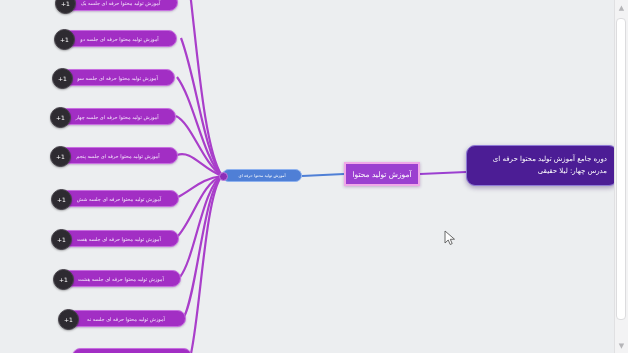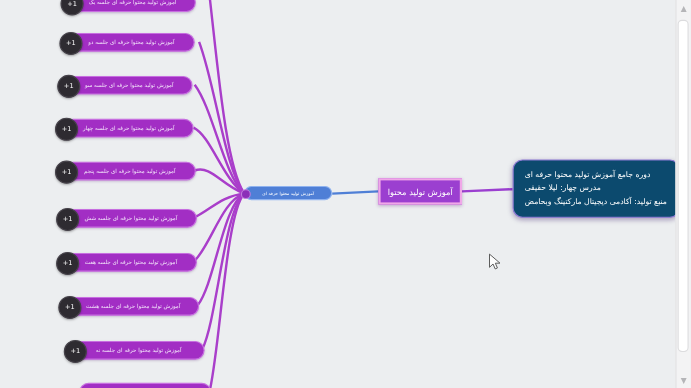--- a/index.html
+++ b/index.html
@@ -57,25 +57,25 @@
     background:#9b3fd0;
     border:2px solid #f0a8e8;
     color:#ffffff;font-size:7.5px;
     padding:0 10px;justify-content:center;direction:rtl;white-space:nowrap;
     box-shadow:0 1px 3px rgba(90,20,120,.3);
   }
 
   
   .root{
     border-radius:9px;
-    background:#0c4a6e;
+    background:#4c1d95;
     border:1px solid #8e7ad6;
     color:#ffffff;
     padding:7px 10px 8px 10px;
-    flex-direction:column;justify-content:center;align-items:flex-end;
+    flex-direction:column;justify-content:center;align-items:flex-start;
     direction:rtl;
     box-shadow:0 2px 5px rgba(40,5,90,.35);
   }
   .root .line{font-size:7px;line-height:12px;white-space:nowrap;text-align:center;}
 
   
   .scrollbar-track{
     position:absolute;right:0;top:0;width:13px;height:353px;
     background:#f3f3f4;border-left:1px solid #e0e0e2;
   }
@@ -170,21 +170,20 @@
   </div>
   <div class="hub-dot" style="left:219px;top:172px;"></div>
 
   <div class="node mid" style="left:344px;top:162px;width:76px;">
     <span class="lbl">آموزش تولید محتوا</span>
   </div>
 
   <div class="node root" style="left:466px;top:145px;width:152px;">
     <span class="line">دوره جامع آموزش تولید محتوا حرفه ای</span>
     <span class="line">مدرس چهار: لیلا حقیقی</span>
-    <span class="line">منبع تولید: آکادمی دیجیتال مارکتینگ وبحامض</span>
   </div>
 
   <div class="scrollbar-track">
     <div class="scroll-arrow" style="top:3px;">▲</div>
     <div class="scrollbar-thumb"></div>
     <div class="scroll-arrow" style="bottom:3px;">▼</div>
   </div>
 
   <svg class="cursor" viewBox="0 0 12 16">
     <path d="M1 1 L1 13 L4.2 10 L6.2 14.5 L8.2 13.6 L6.3 9.3 L10.5 9.2 Z" fill="#fdfdfd" stroke="#5a5a5a" stroke-width="0.9"></path>

